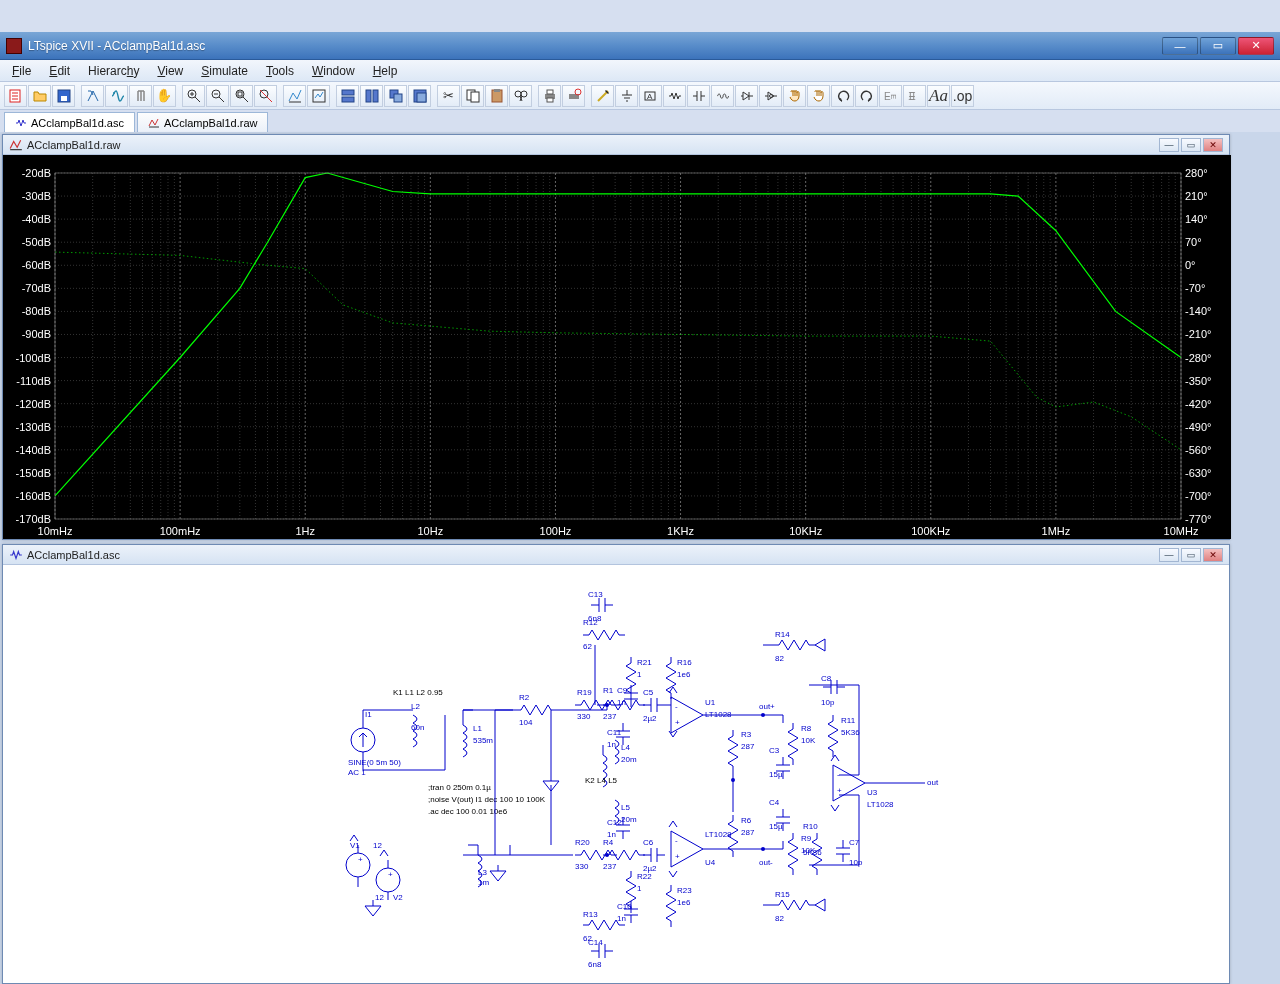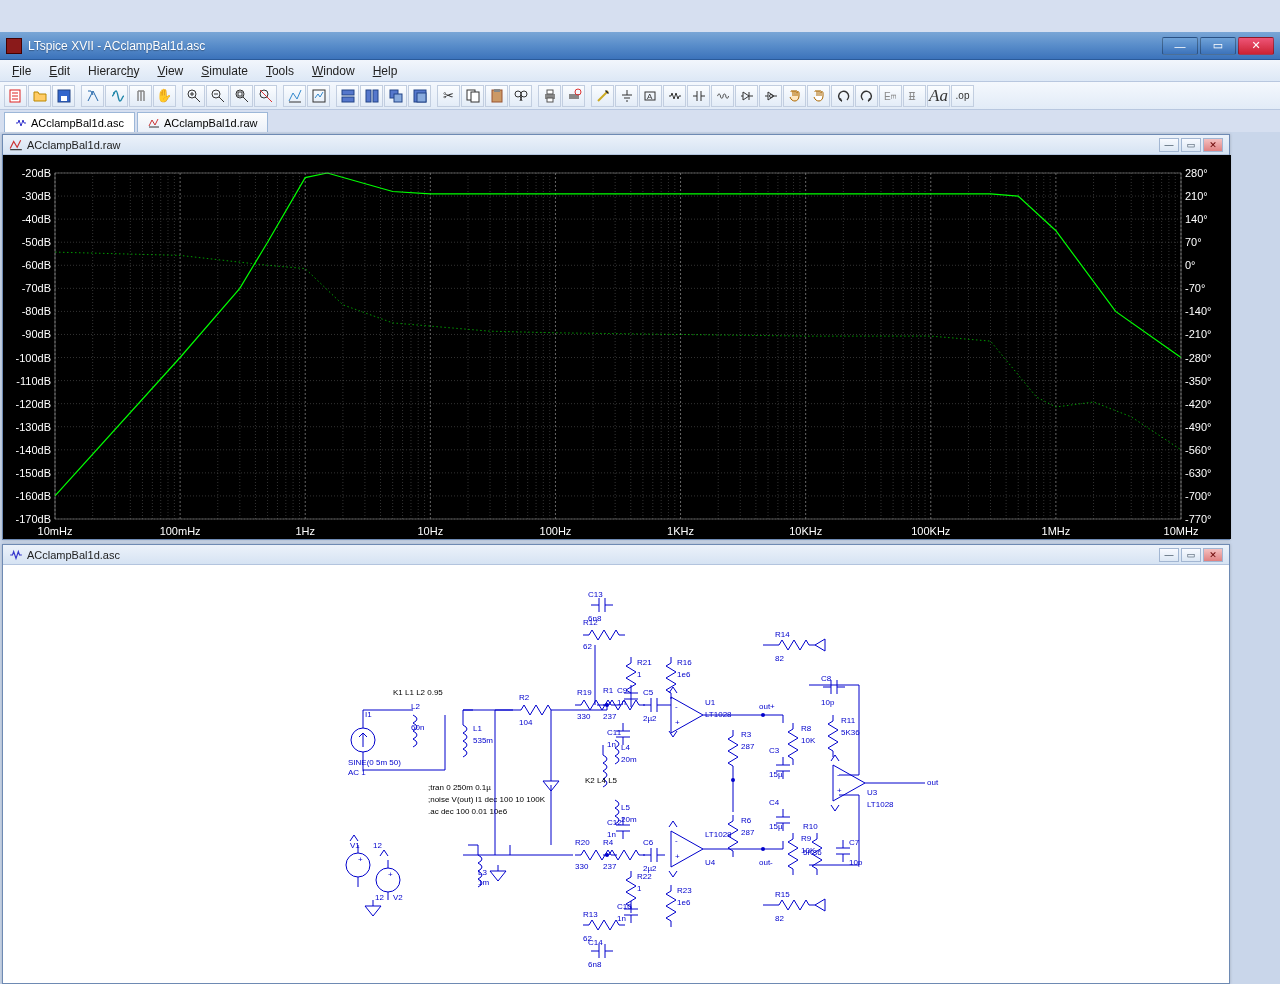--- a/index.html
+++ b/index.html
@@ -279,21 +279,21 @@
         <text x="8" y="10" font-size="8" fill="#888" transform="rotate(90 10 8)">E</text>
       </svg>
     </div>
   <div class="tbtn">
       <svg viewBox="0 0 16 16">
         <text x="2" y="12" font-size="10" fill="#888">E</text>
         <text x="8" y="12" font-size="10" fill="#888" transform="scale(-1,1) translate(-16,0)">E</text>
       </svg>
     </div>
   <div class="tbtn" style="font-style:italic;font-family:serif;font-size:17px">Aa</div>
-  <div class="tbtn" style="font-size:10px">.op</div>
+  <div class="tbtn" style="font-size:14px">.op</div>
 </div>
 
 <div class="tabbar">
   <div class="tab active">
     <svg class="tabicon" viewBox="0 0 12 12">
         <path d="M1 6h2l1-3 2 6 2-6 1 3h2" stroke="#33c" fill="none"></path>
       </svg>
     <span>ACclampBal1d.asc</span>
   </div>
   <div class="tab">

